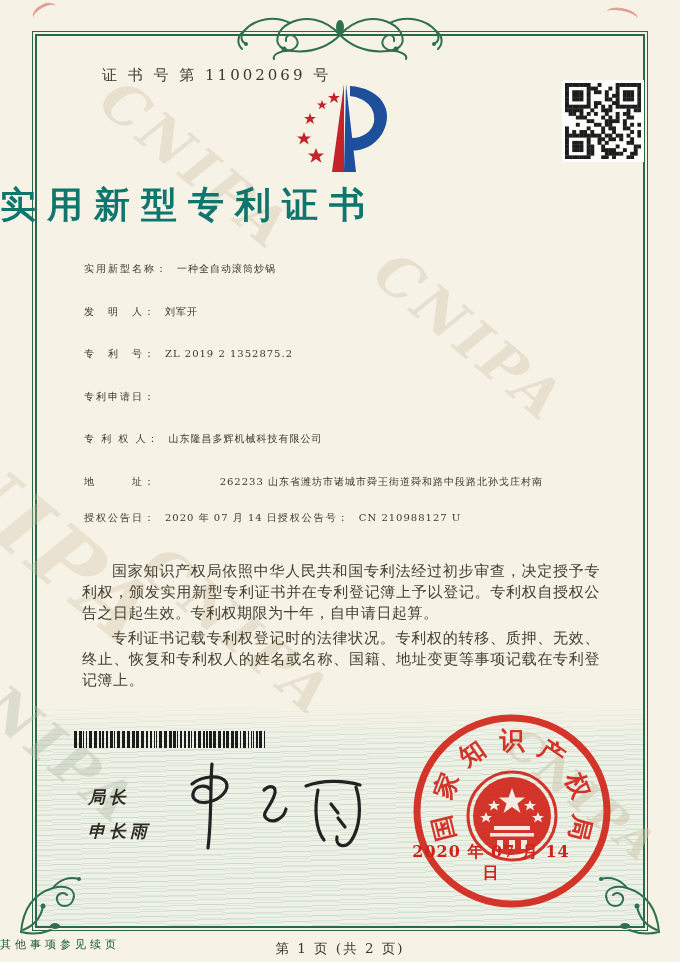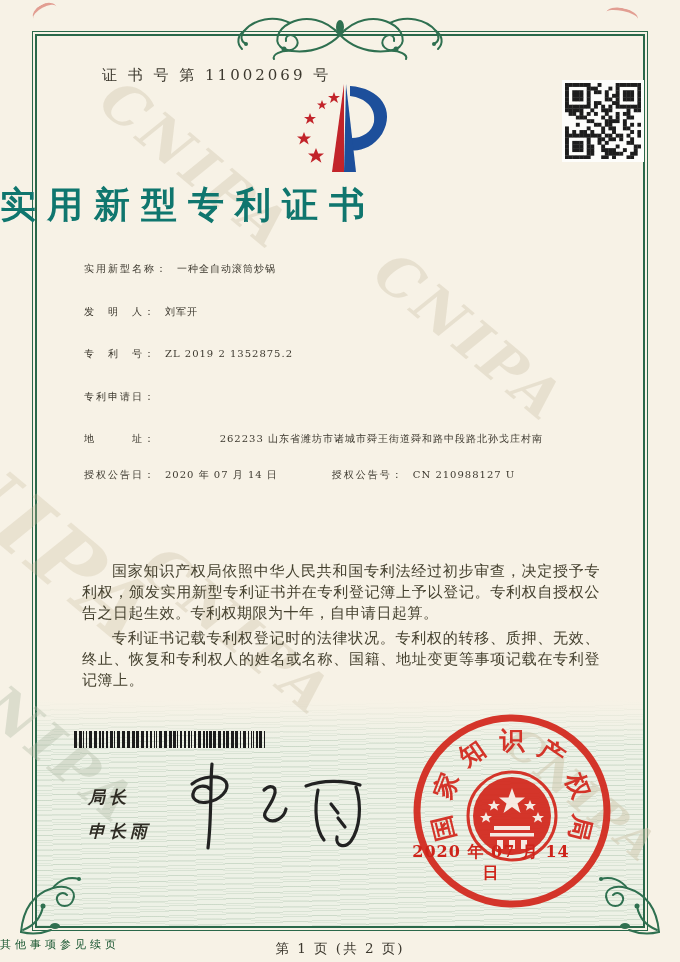--- a/index.html
+++ b/index.html
@@ -48,21 +48,21 @@
     font-size:36px; font-weight:700; letter-spacing:11px; color:#0f766e;}
   
   .fields{position:absolute; left:84px; top:258px; width:530px; z-index:3; font-size:10px;}
   .frow{display:flex; align-items:flex-start; margin-bottom:20.5px; line-height:22px;}
   .frow.addr{margin-bottom:14px;text-align:right;}
   .f-label{white-space:pre; letter-spacing:2px; flex:0 0 auto;}
   .f-value{margin-left:9px; letter-spacing:1px;}
   .f-value.addr{width:378px;}
   .grant-row{display:flex;}
   .grant-pair{display:flex;}
-  .grant-pair.right{margin-left:54px;}
+  .grant-pair.right{}
   
   .body-text{position:absolute; left:82px; top:557px; width:518px; z-index:3;
     font-size:15px; line-height:21px; text-align:justify; letter-spacing:.5px; color:#45412f;}
   .body-text p{margin:4px 0 2px; text-indent:2em;}
   
   .barcode{position:absolute; left:74px; top:731px; z-index:3; line-height:0;}
   .director{position:absolute; left:88px; top:786px; z-index:3; font-size:17px;
     font-weight:600; letter-spacing:4px; color:#2f2c24;}
   .director div{margin-bottom:11px;font-style:italic;}
   .signature{position:absolute; left:168px; top:758px; z-index:3;}
@@ -392,20 +392,24 @@
       <span class="f-label">发　明　人：</span>
       <span class="f-value">刘军开</span>
     </div>
     <div class="frow">
       <span class="f-label">专　利　号：</span>
       <span class="f-value">ZL 2019 2 1352875.2</span>
     </div>
     <div class="frow">
       <span class="f-label">专利申请日：</span>
     </div>
+    <div class="frow">
+      <span class="f-label">专 利 权 人：</span>
+      <span class="f-value">山东隆昌多辉机械科技有限公司</span>
+    </div>
     <div class="frow addr">
       <span class="f-label">地　　　址：</span>
       <span class="f-value addr">262233 山东省潍坊市诸城市舜王街道舜和路中段路北孙戈庄村南</span>
     </div>
     <div class="frow grant-row">
       <span class="grant-pair">
         <span class="f-label">授权公告日：</span>
         <span class="f-value">2020 年 07 月 14 日</span>
       </span>
       <span class="grant-pair right">

